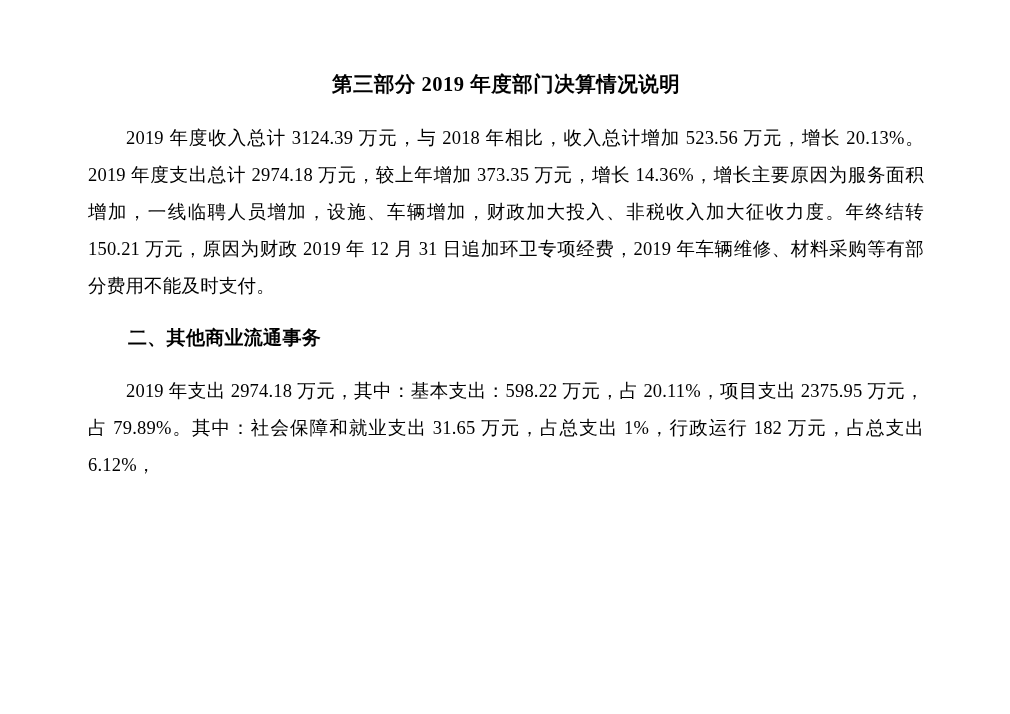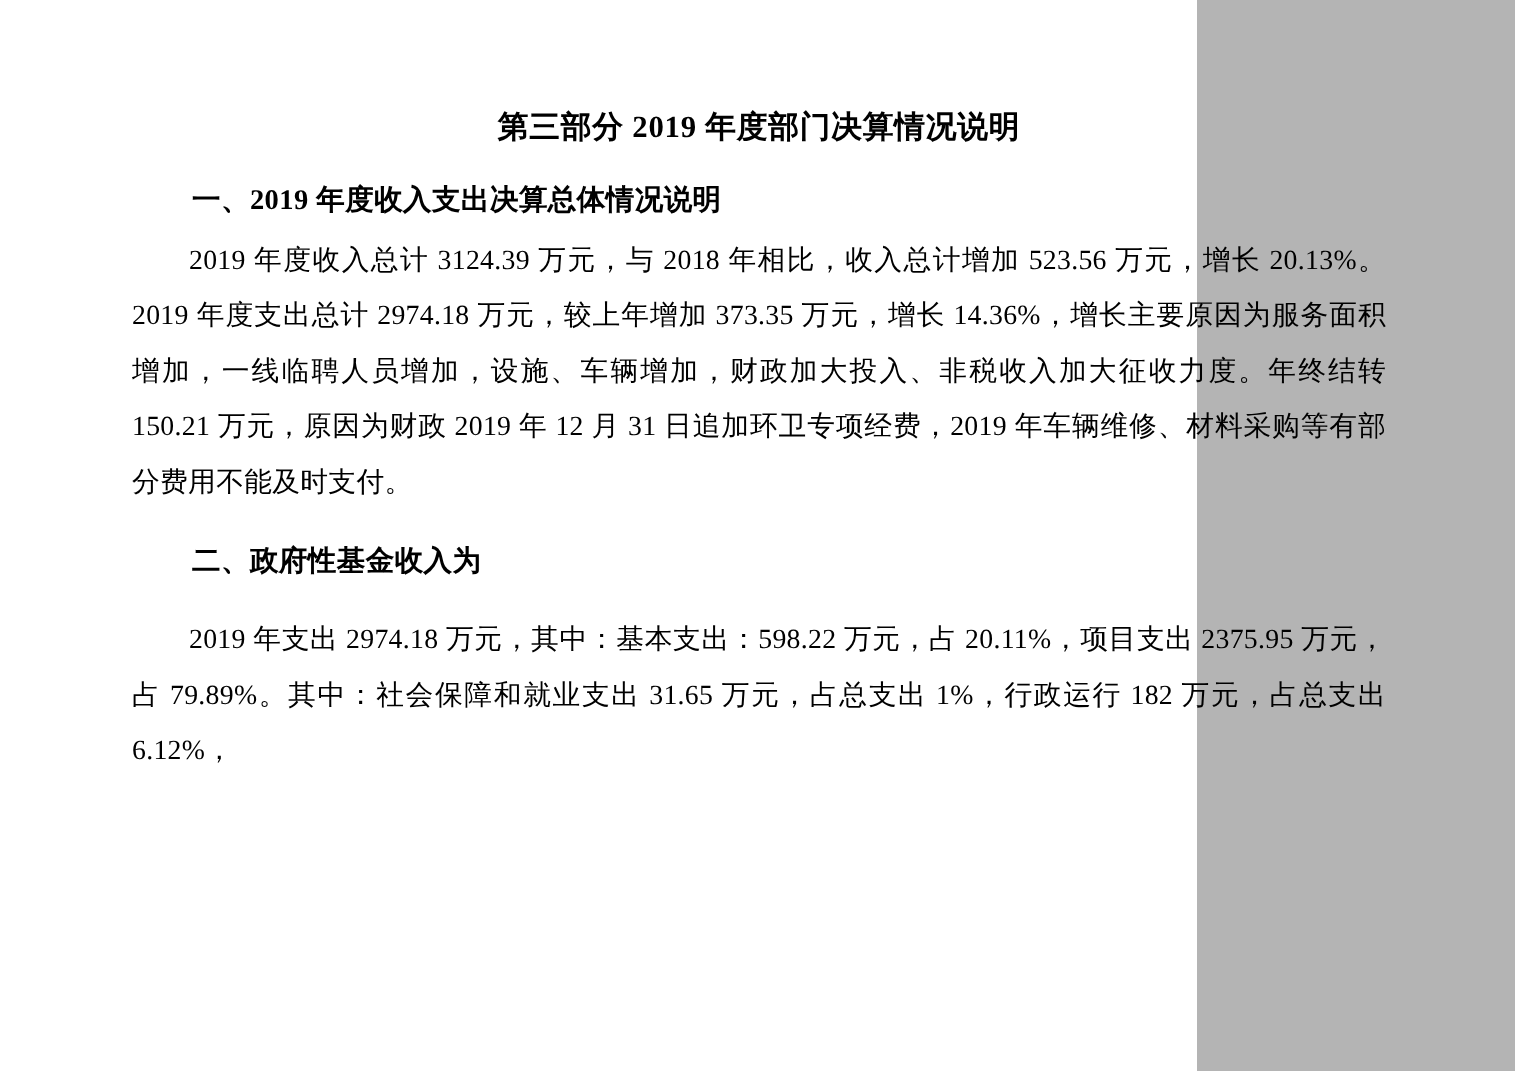--- a/index.html
+++ b/index.html
@@ -8,21 +8,21 @@
     background: #b4b4b4;
   }
   body {
     width: 1010px;
     height: 714px;
     overflow: hidden;
     font-family: "Liberation Serif", "DejaVu Serif", serif;
   }
   .page {
     position: relative;
-    width: 798px;
+    width: 1010px;
     height: 714px;
     background: #ffffff;
     box-sizing: border-box;
   }
   .content {
     position: absolute;
     left: 88px;
     top: 70px;
     width: 836px;
   }
@@ -59,28 +59,27 @@
 </style>
 </head>
 <body>
 
 <div class="page">
   <div class="content">
 
     <div class="doc-title">第三部分 2019 年度部门决算情况说明</div>
 
     <div class="section">
-      <div class="section-heading">一、2019 年度收入支出决算总体情况说明</div>
       <div class="para">2019 年度收入总计 3124.39 万元，与 2018 年相比，收入总计增加 523.56 万元，增长 20.13%。2019 年度支出总计 2974.18 万元，较上年增加 373.35 万元，增长 14.36%，增长主要原因为服务面积增加，一线临聘人员增加，设施、车辆增加，财政加大投入、非税收入加大征收力度。年终结转 150.21 万元，原因为财政 2019 年 12 月 31 日追加环卫专项经费，2019 年车辆维修、材料采购等有部分费用不能及时支付。</div>
     </div>
 
     <div class="spacer-sm"></div>
 
     <div class="section">
-      <div class="section-heading">二、政府性基金收入为</div>
+      <div class="section-heading">二、其他商业流通事务</div>
     </div>
 
     <div class="spacer-sm"></div>
 
     <div class="section">
       <div class="para">2019 年支出 2974.18 万元，其中：基本支出：598.22 万元，占 20.11%，项目支出 2375.95 万元，占 79.89%。其中：社会保障和就业支出 31.65 万元，占总支出 1%，行政运行 182 万元，占总支出 6.12%，</div>
     </div>
 
   </div>
 </div>

